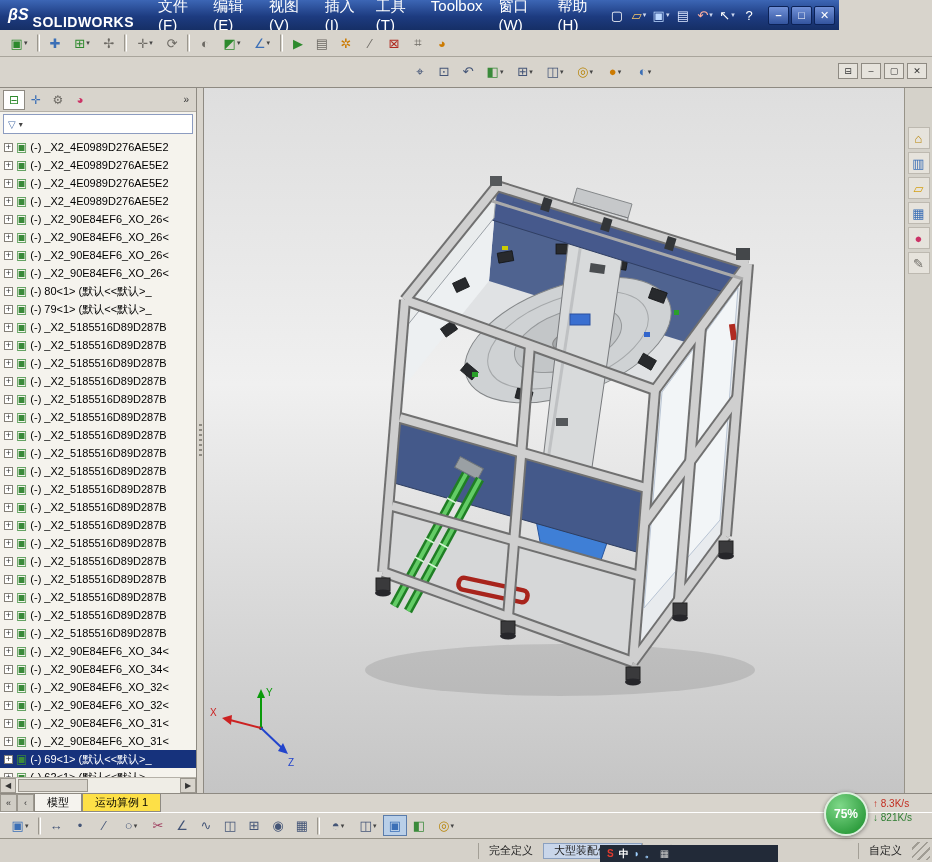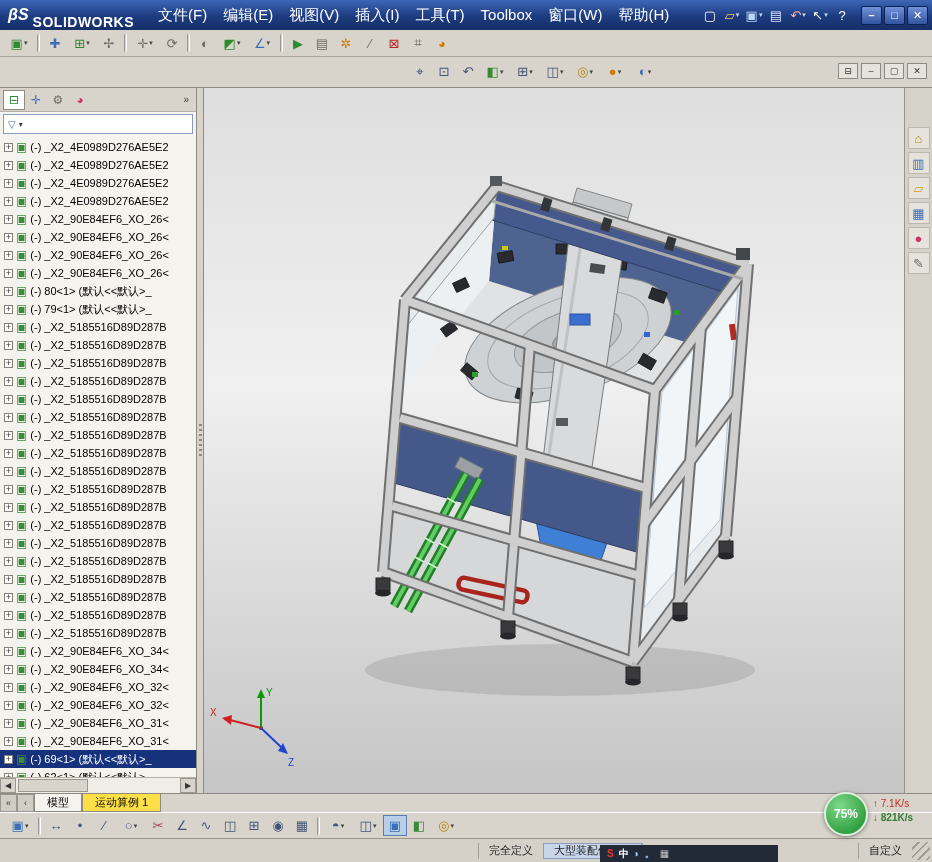--- a/index.html
+++ b/index.html
@@ -1,21 +1,21 @@
 <!DOCTYPE html>
 <html><head>
 <meta charset="utf-8">
 <style>
   * { box-sizing: border-box; margin: 0; padding: 0; }
   html,body { width: 932px; height: 862px; overflow: hidden; }
   body { font-family: "Liberation Sans","DejaVu Sans",sans-serif; font-size: 12px; }
   .window { position: relative; width: 932px; height: 862px; background: #d8d4cc; }
 
   
-  .titlebar { position:absolute; left:0; top:0; width:932px; height:30px;
+  .titlebar { position:absolute; left:0; top:0; width:839px; height:30px;
     background: linear-gradient(#3c66b5, #1d3b80 55%, #162f66);
     display:flex; align-items:center; color:#fff; }
   .brand-mark { font-style:italic; font-weight:bold; font-size:16px; margin-left:8px; }
   .brand { font-weight:bold; font-size:14px; letter-spacing:.5px; margin-left:4px;margin-top:13px; }
   .menubar { display:flex; margin-left:16px; }
   .menu-item { padding:3px 8px; font-size:15px; cursor:default; }
   .title-tools { display:flex; margin-left:auto; align-items:center; }
   .ttool { width:22px; height:20px; display:flex; align-items:center; justify-content:center;
     font-size:13px; position:relative; }
   .ttool.with-caret::after { content:"▾"; font-size:7px; color:#cdd8f0; margin-left:1px; }
@@ -117,21 +117,21 @@
   .os-taskbar { position:absolute; left:600px; top:845px; width:178px; height:17px; background:#222a38;
     display:flex; align-items:center; gap:5px; padding:0 7px; z-index:5; }
   .os-icon { font-size:10px; font-weight:bold; line-height:1; }
   .perf { position:absolute; left:824px; top:792px; z-index:6; display:flex; }
   .perf-circle { width:44px; height:44px; border-radius:50%;
     background:radial-gradient(circle at 35% 30%, #7fd889, #2f9e3f 75%);
     border:2px solid #ddf0de; color:#fff; font-weight:bold; font-size:12px;
     display:flex; align-items:center; justify-content:center; box-shadow:0 1px 4px rgba(0,0,0,.45);text-align:right; }
   .perf-net { margin-left:5px; font-size:10px; line-height:14px; padding-top:5px; white-space:nowrap; }
   .net-up { color:#c22d20; }
-  .net-down { color:#2f7e32;font-weight:bold; }
+  .net-down { color:#2f7e32; }
 
   .g { pointer-events:none; }
 </style>
 </head>
 <body>
 
 <div class="window">
 
   <div class="titlebar">
     <span class="brand-mark">βS</span>
@@ -812,21 +812,21 @@
       <span class="os-icon"><span class="g" style="color: rgb(159, 208, 255);">◗</span></span>
       <span class="os-icon"><span class="g" style="color: rgb(159, 208, 255);">。</span></span>
       <span class="os-icon"><span class="g" style="color: rgb(204, 204, 204);">▦</span></span>
   </div>
 
   <div class="perf">
     <div class="perf-circle">75%</div>
     <div class="perf-net">
       <div class="net-up">
         <span>↑</span>
-        <span>7.1K/s</span>
+        <span>8.3K/s</span>
       </div>
       <div class="net-down">
         <span>↓</span>
         <span>821K/s</span>
       </div>
     </div>
   </div>
 
 </div>
 

